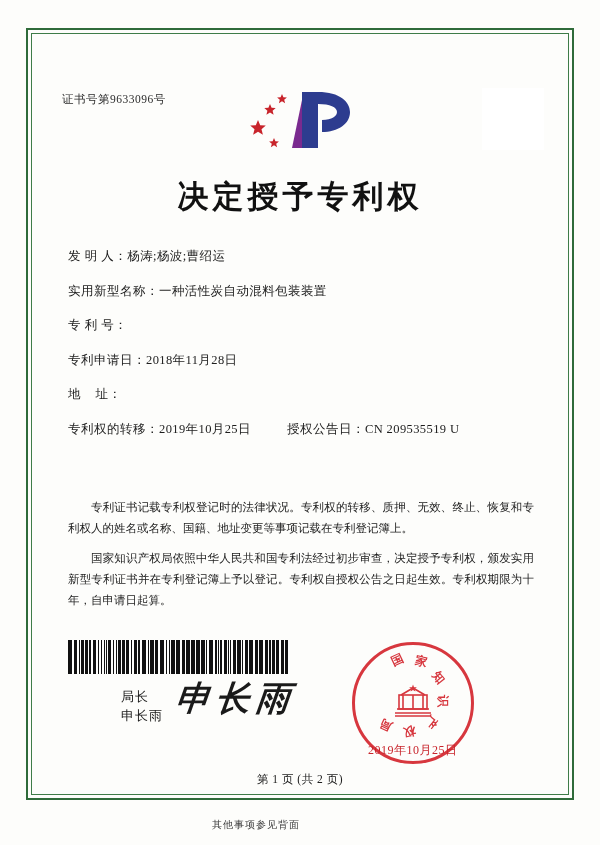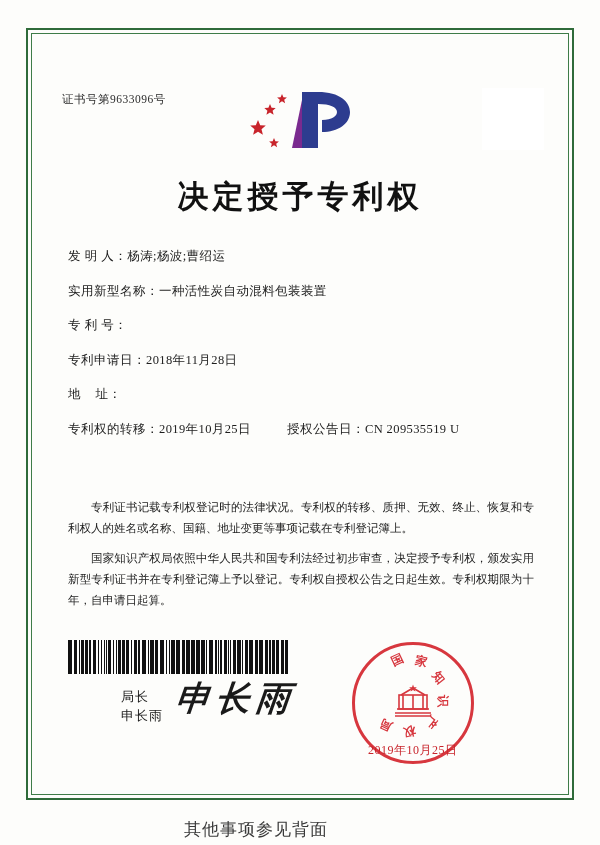--- a/index.html
+++ b/index.html
@@ -236,21 +236,21 @@
     font-size: 11.5px;
     color: #1d1d1d;
     letter-spacing: 0.5px;
   }
   .footer-note {
     position: absolute;
     left: 0;
     top: 818px;
     width: 512px;
     text-align: center;
-    font-size: 17px;
+    font-size: 10px;
     color: #3a3a3a;
     letter-spacing: 1px;
   }
 </style>
 </head>
 <body>
 
 <div class="page">
   <div class="border-outer"></div>
   <div class="border-inner"></div>
@@ -840,14 +840,15 @@
           <path d="M10 12 l12 -7 l12 7"></path>
           <path d="M4 30 h36"></path>
           <path d="M4 33 h36"></path>
         </g>
         <polygon fill="#d3222a" points="22,1.5 23,4.2 25.9,4.2 23.6,5.9 24.4,8.6 22,7 19.6,8.6 20.4,5.9 18.1,4.2 21,4.2"></polygon>
       </svg>
     </div>
   </div>
   <div class="seal-date">2019年10月25日</div>
 
+  <div class="page-no">第 1 页 (共 2 页)</div>
   <div class="footer-note">其他事项参见背面</div>
 </div>
 
 </body></html>

